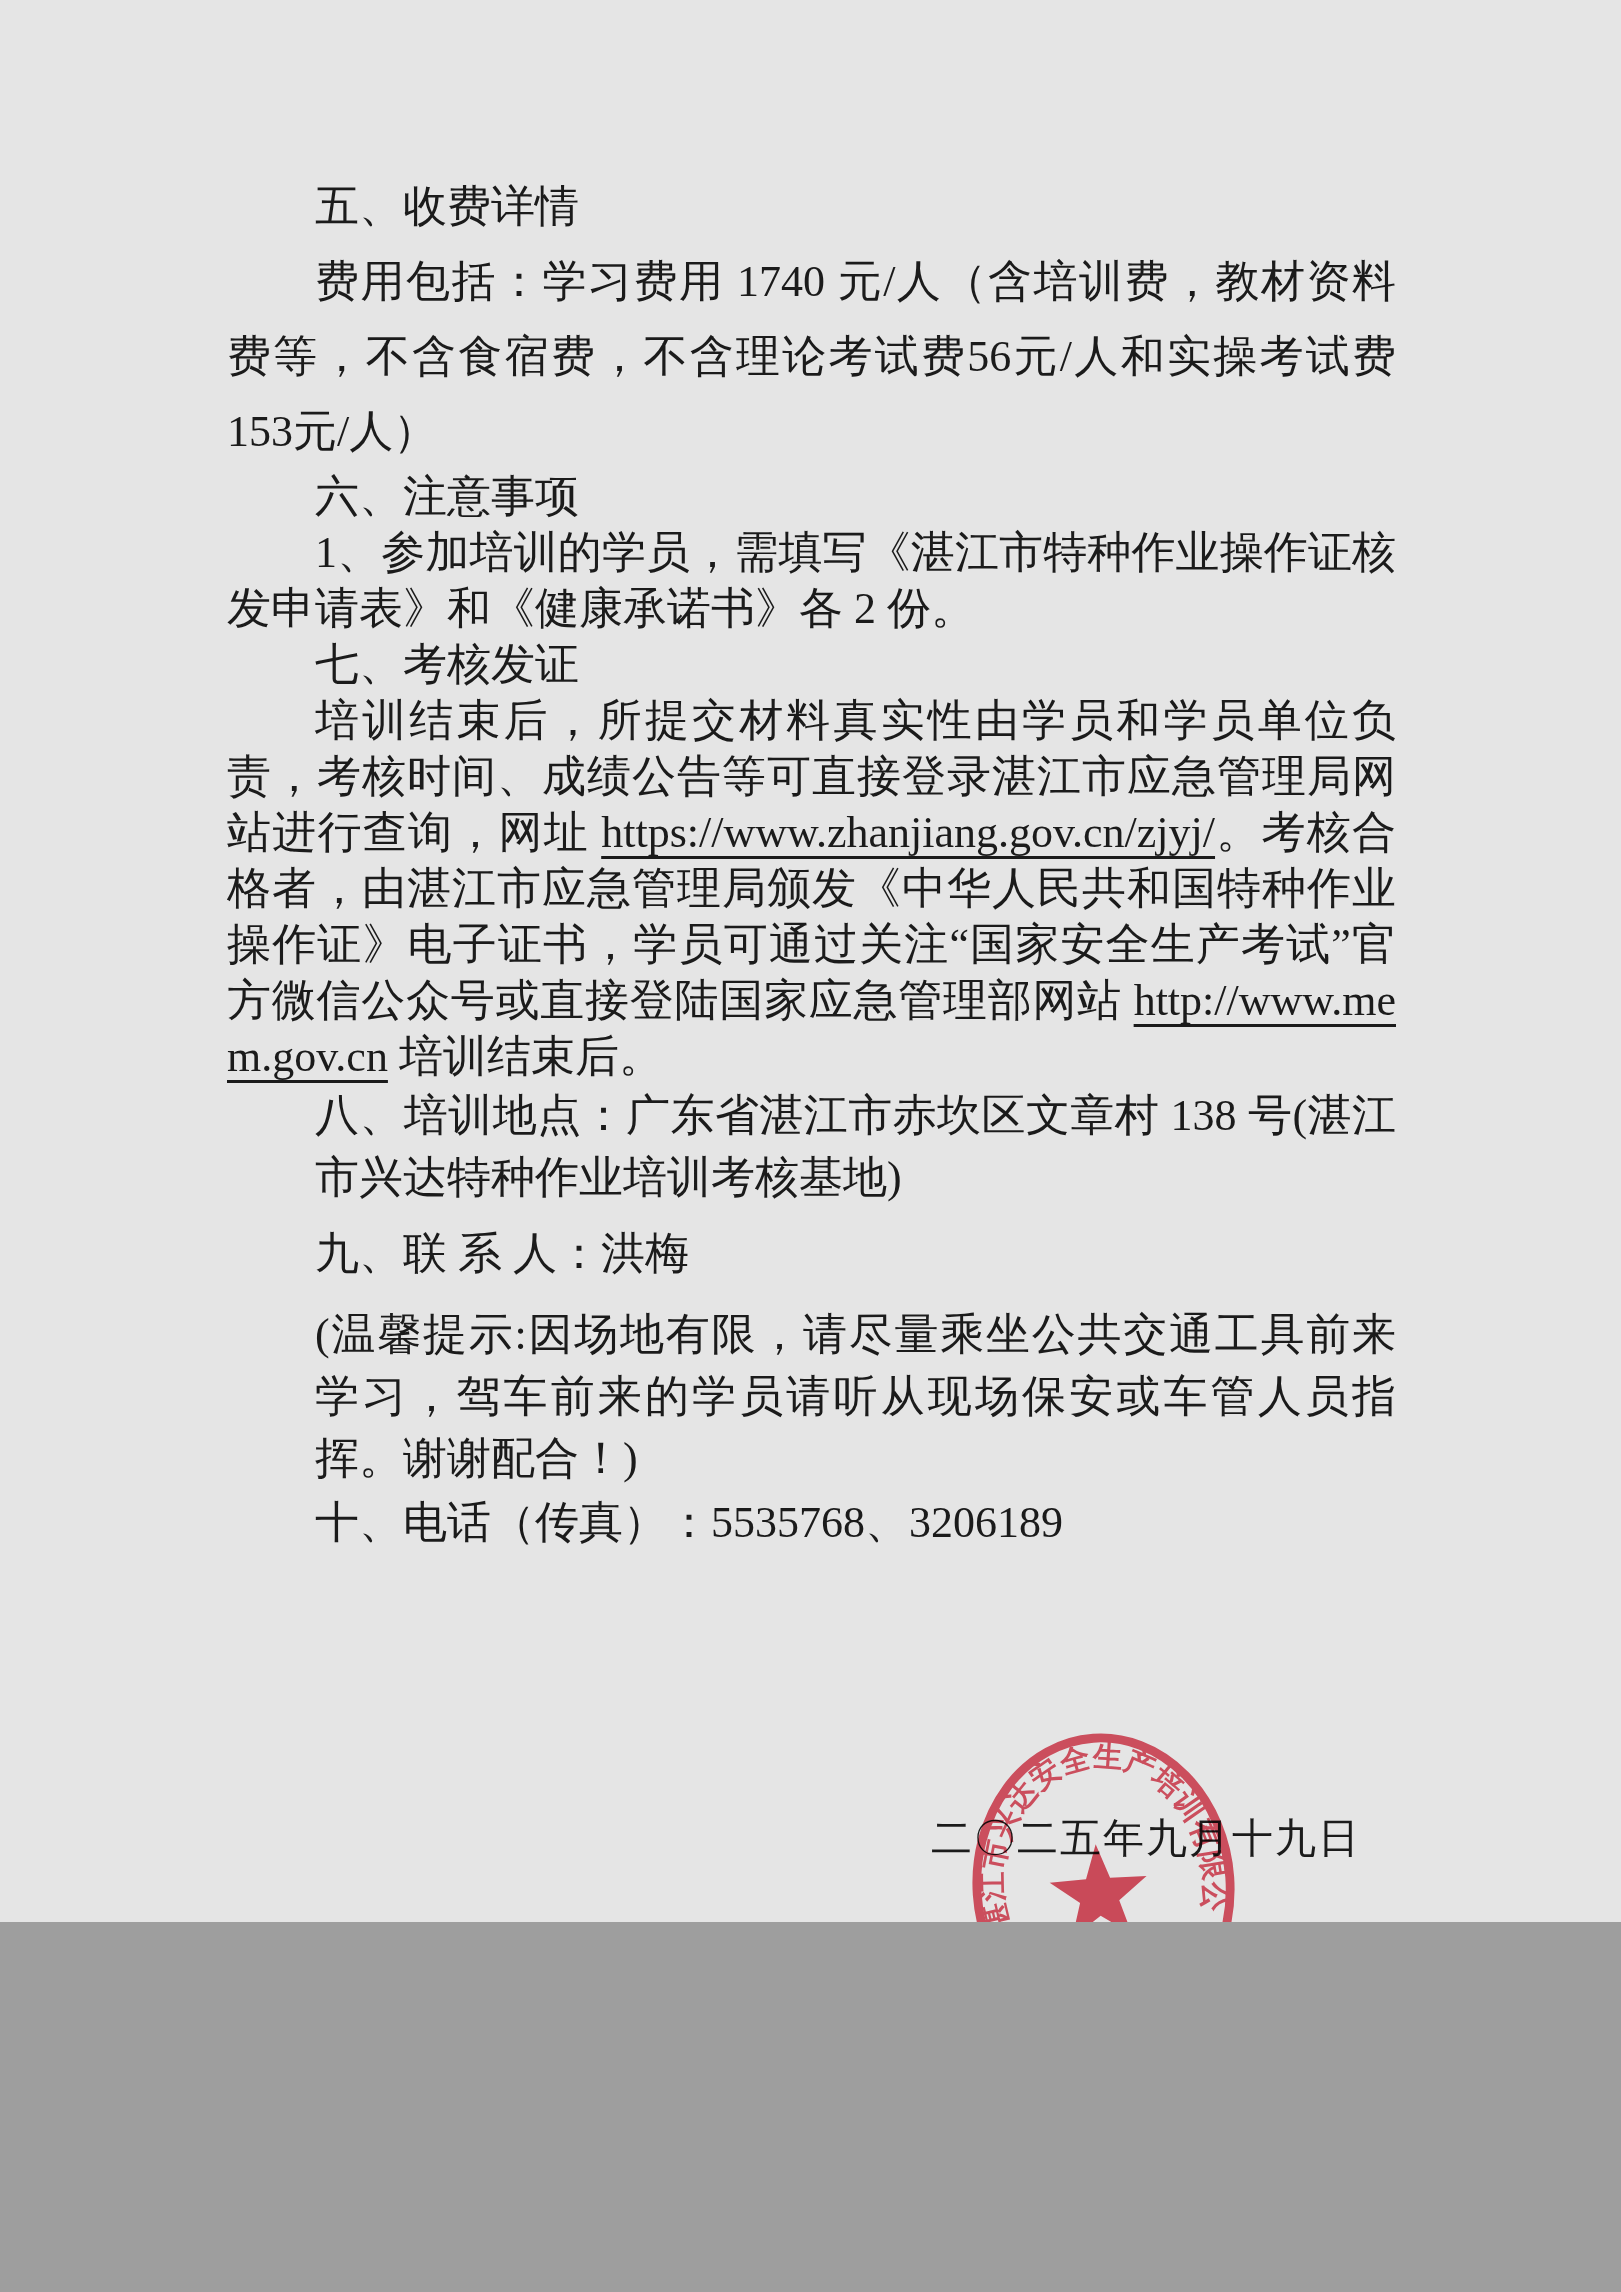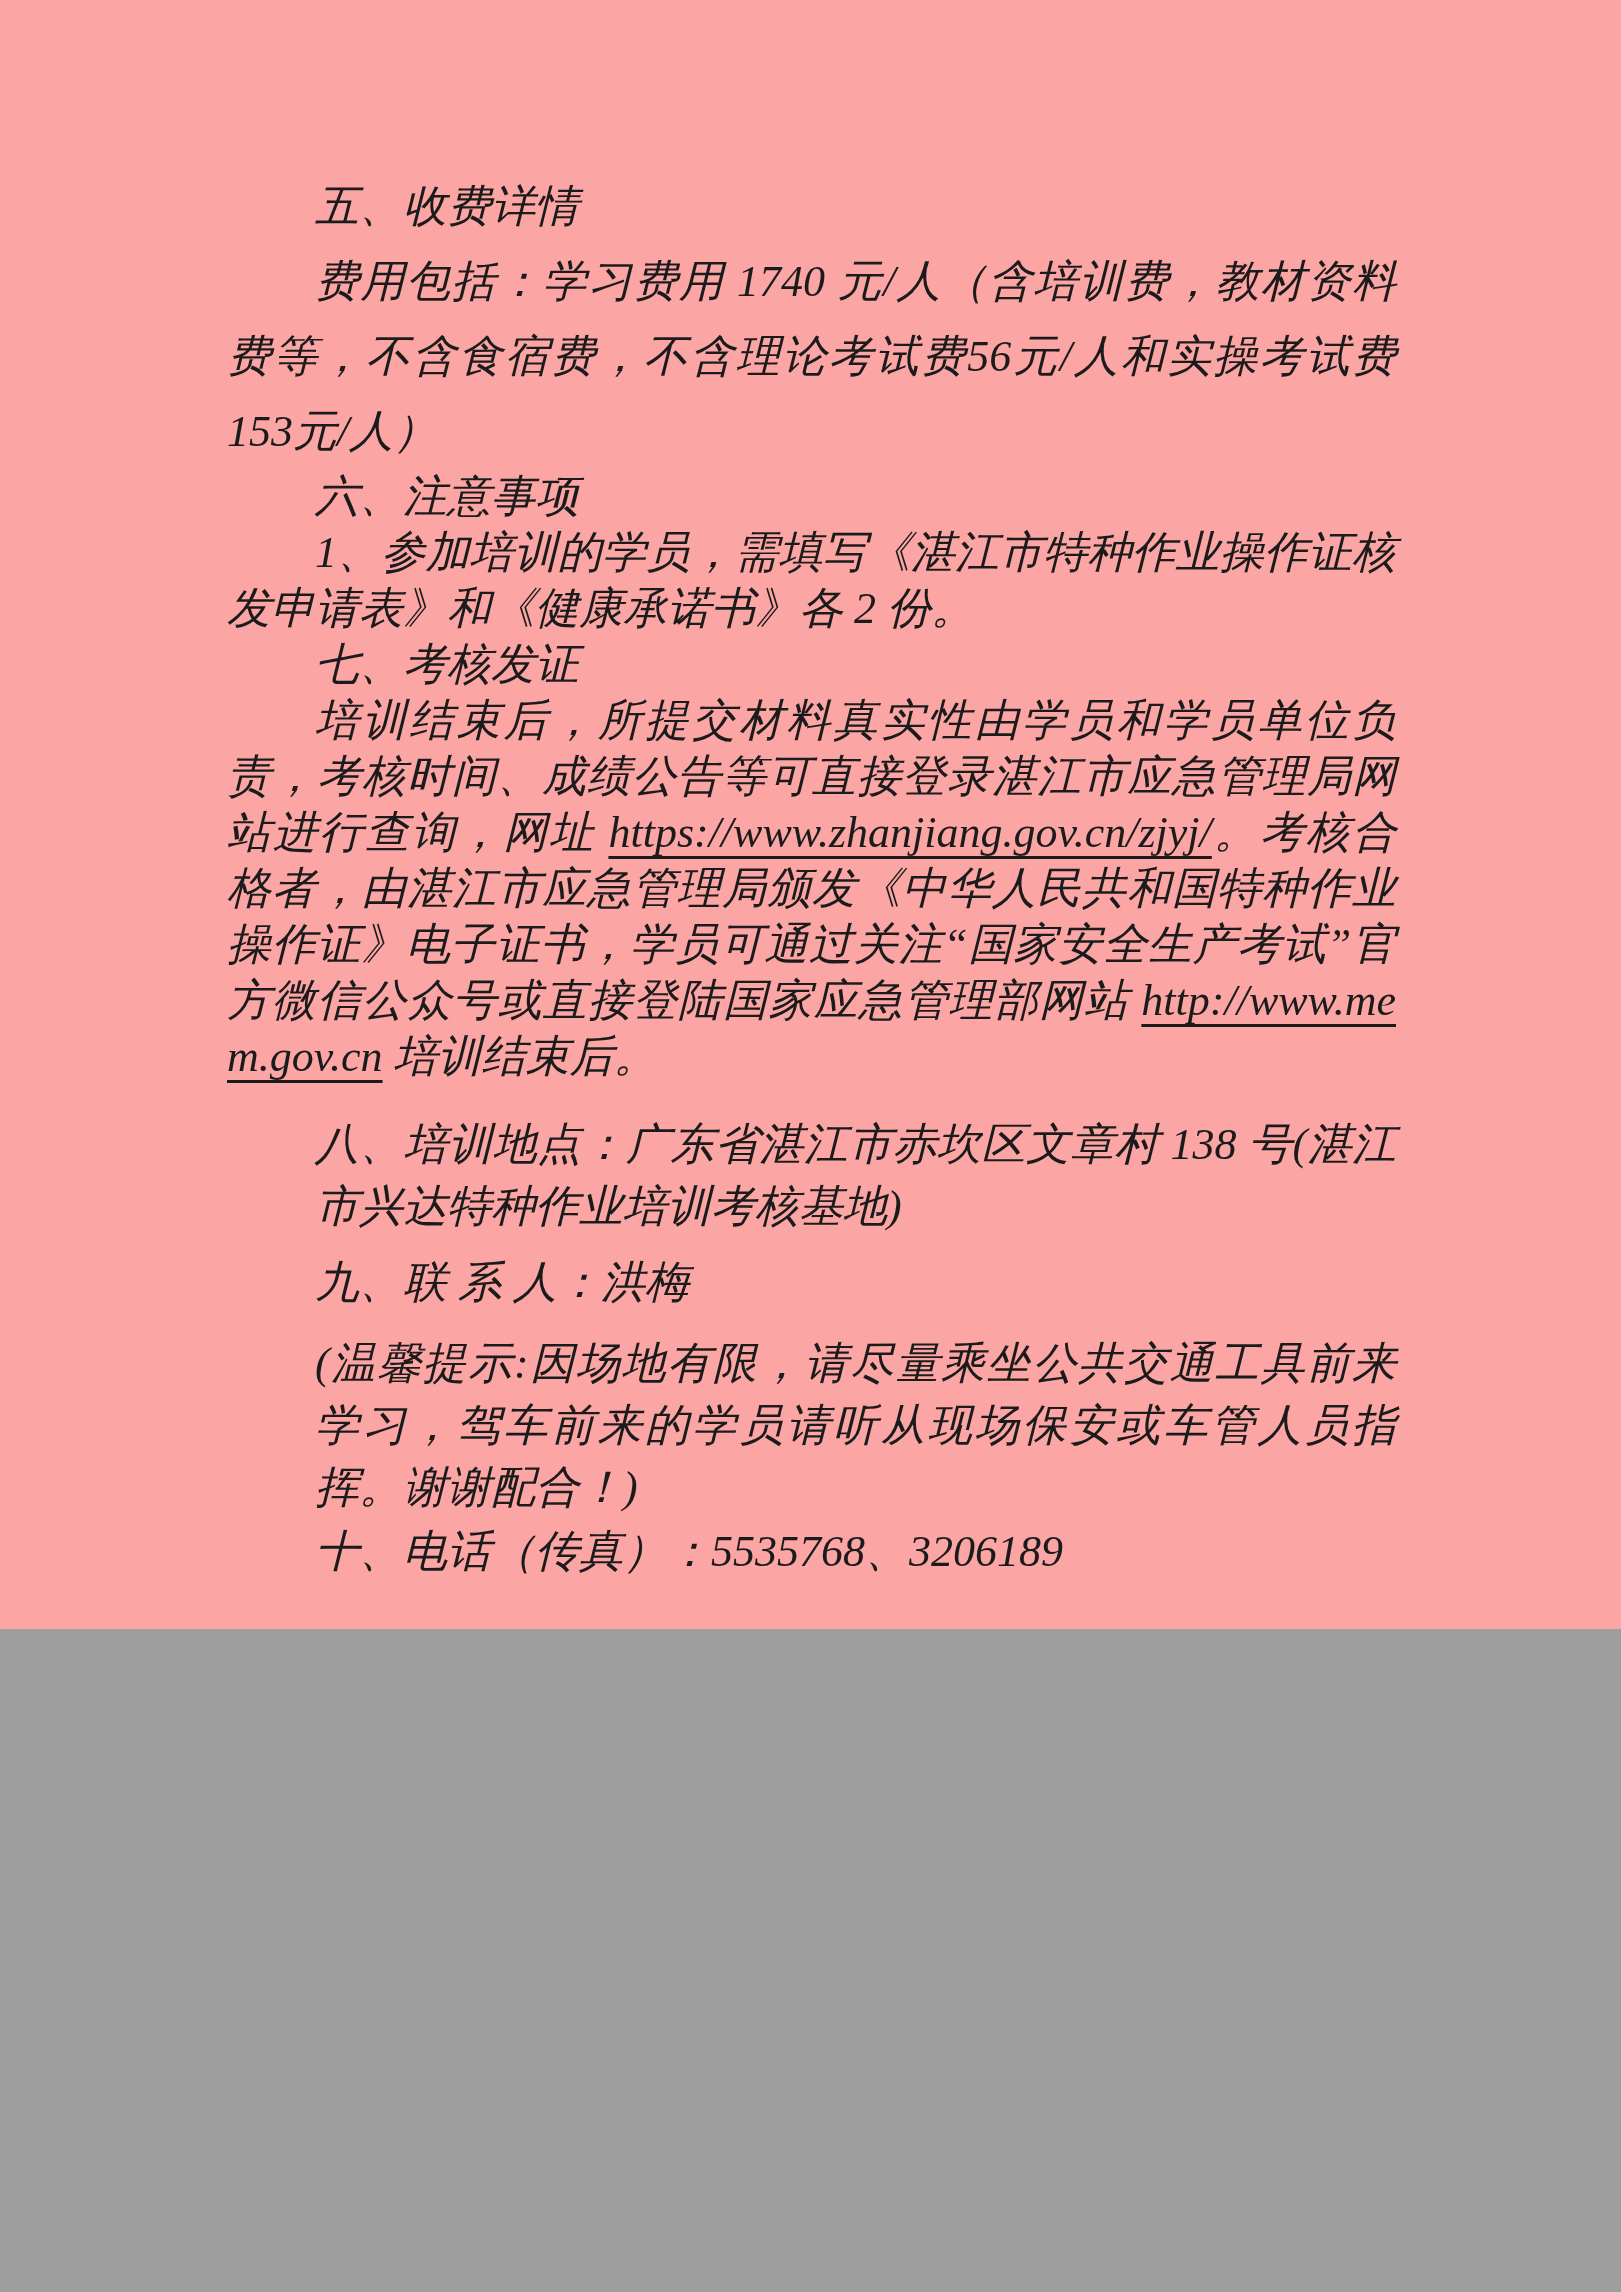--- a/index.html
+++ b/index.html
@@ -1,44 +1,43 @@
 <!DOCTYPE html>
 <html><head>
 <meta charset="utf-8">
 <style>
   * { margin: 0; padding: 0; box-sizing: border-box; }
   html, body { background: #9e9e9e; }
   .page {
     position: relative;
     width: 1621px;
-    height: 1629px;
+    height: 1922px;
     margin: 0 auto;
-    background: #fca5a5;
+    background: #e5e5e5;
     overflow: hidden;
     font-family: "Liberation Serif", "DejaVu Serif", serif;
     color: #1b1b1b;
-    font-style: italic;
   }
   .content {
     position: absolute;
     left: 227px;
     top: 169px;
     width: 1169px;
   }
   .content p, .content h2 {
     font-size: 44px;
     font-weight: normal;
     text-align: justify;
   }
   .lh-wide   { line-height: 75px; }
   .lh-normal { line-height: 56px; }
   .lh-mid    { line-height: 62px; }
   .indent2   { text-indent: 88px; }
   .block-ind { padding-left: 88px; }
-  .sec8      { margin-top: 29px; }
+  .sec8      { }
   .notice    { margin-top: 19.6px; }
   .sec9      { margin-top: 13.7px; }
   .sec10     { margin-top: 2px; }
   a.doc-link {
     color: #1b1b1b;
     text-decoration: underline;
     text-decoration-thickness: 2.9px;
     text-underline-offset: 8.8px;
     word-break: break-all;
   }

